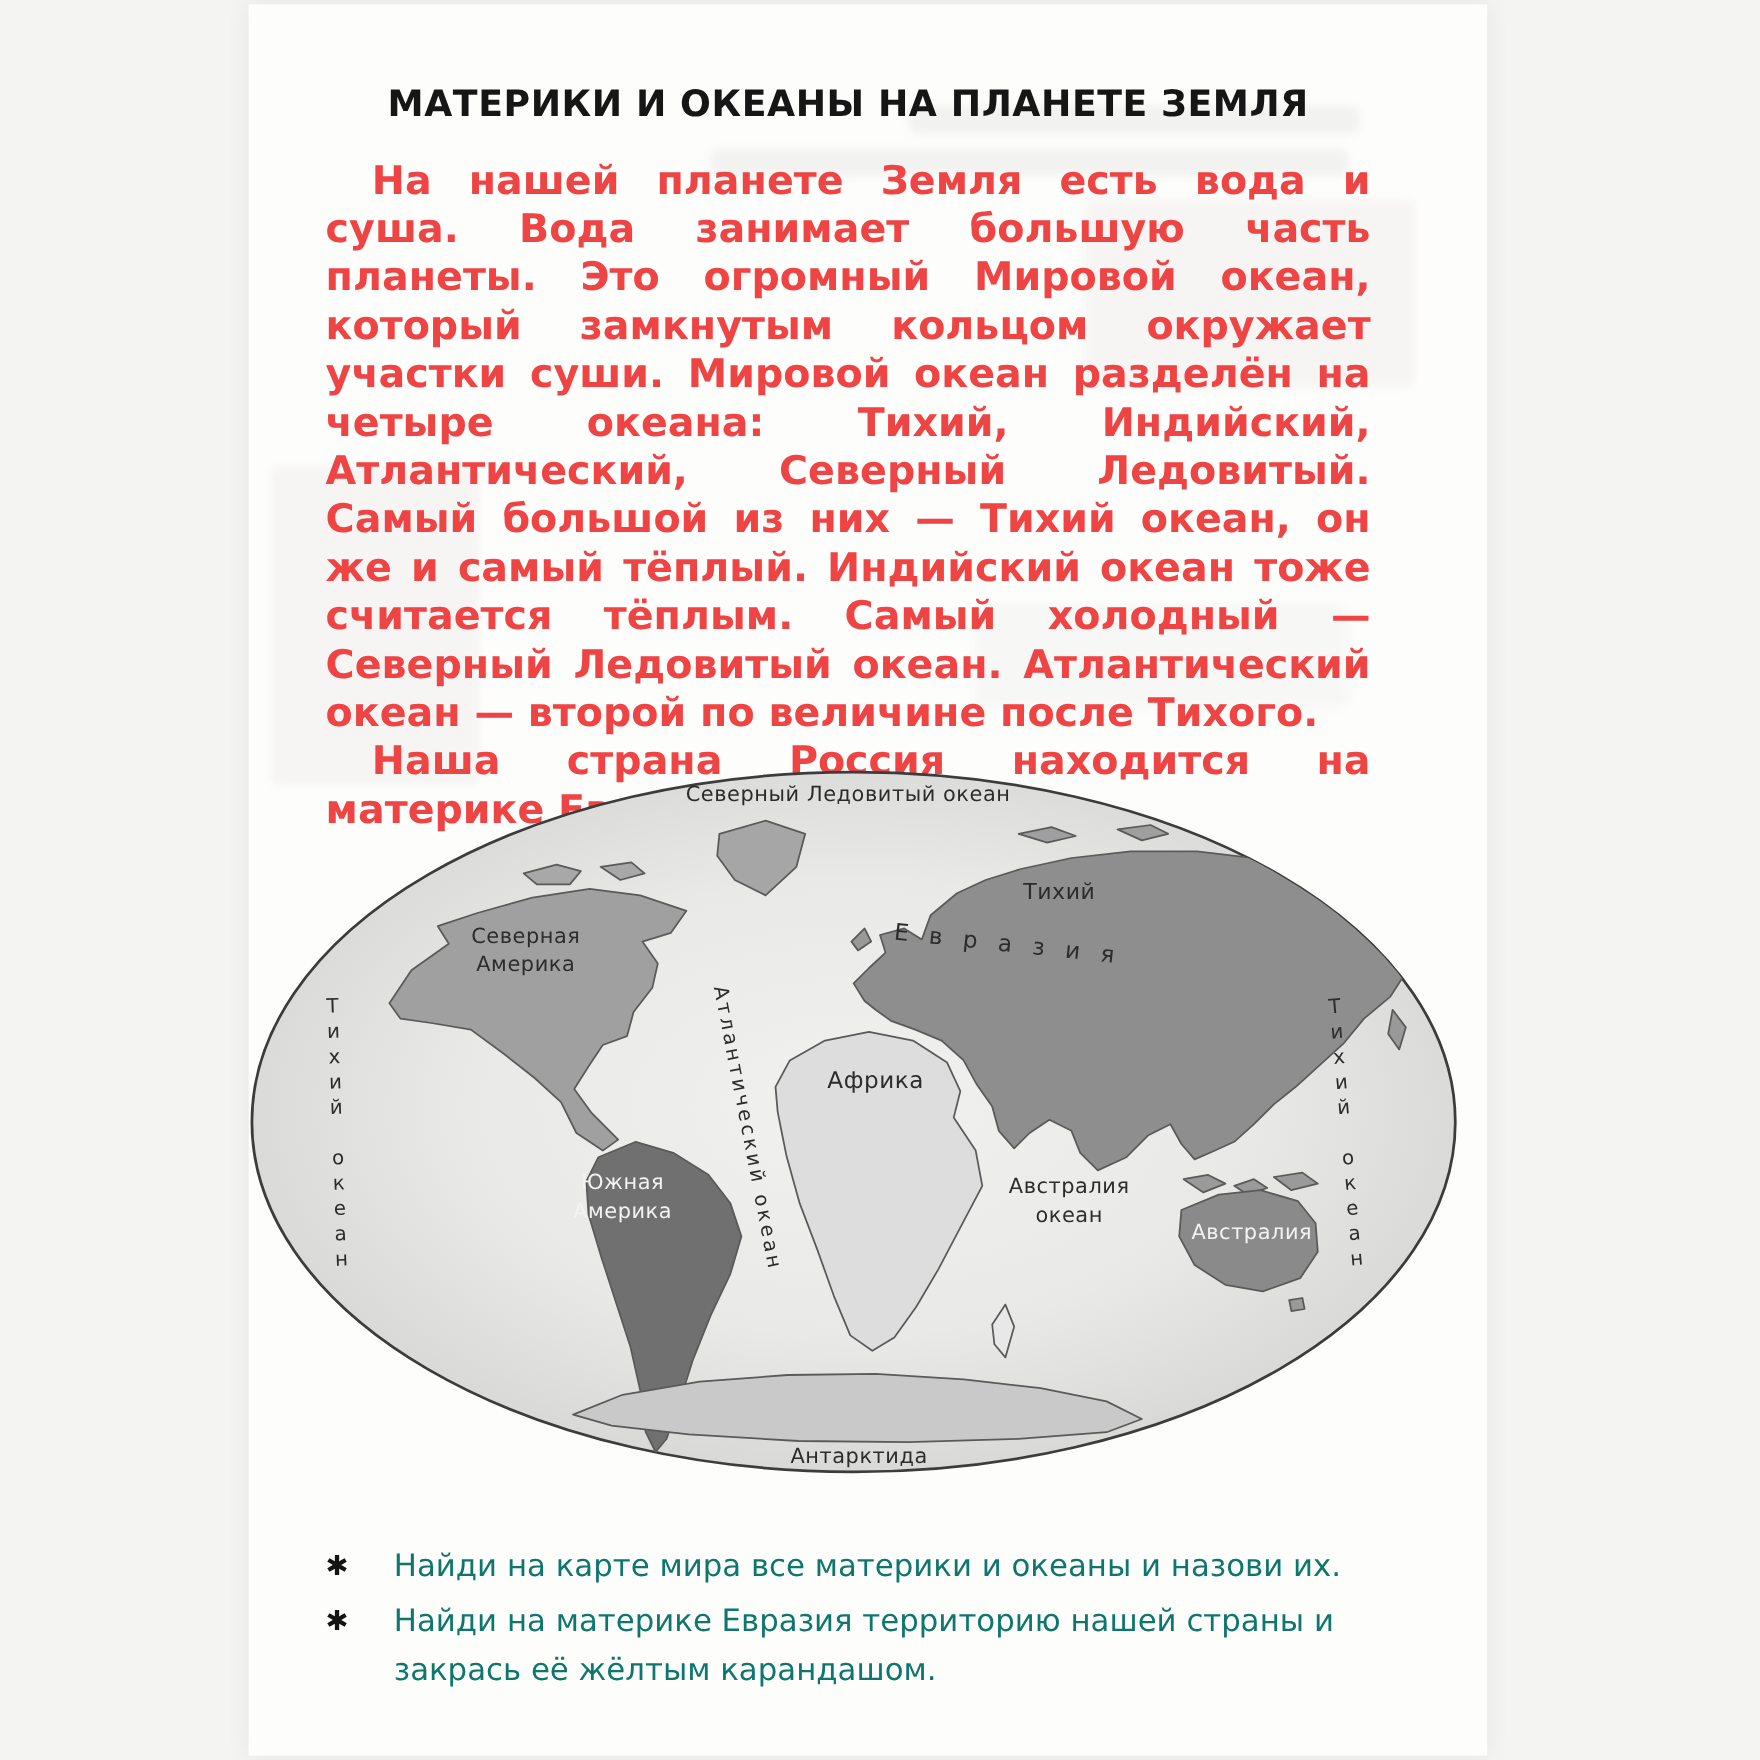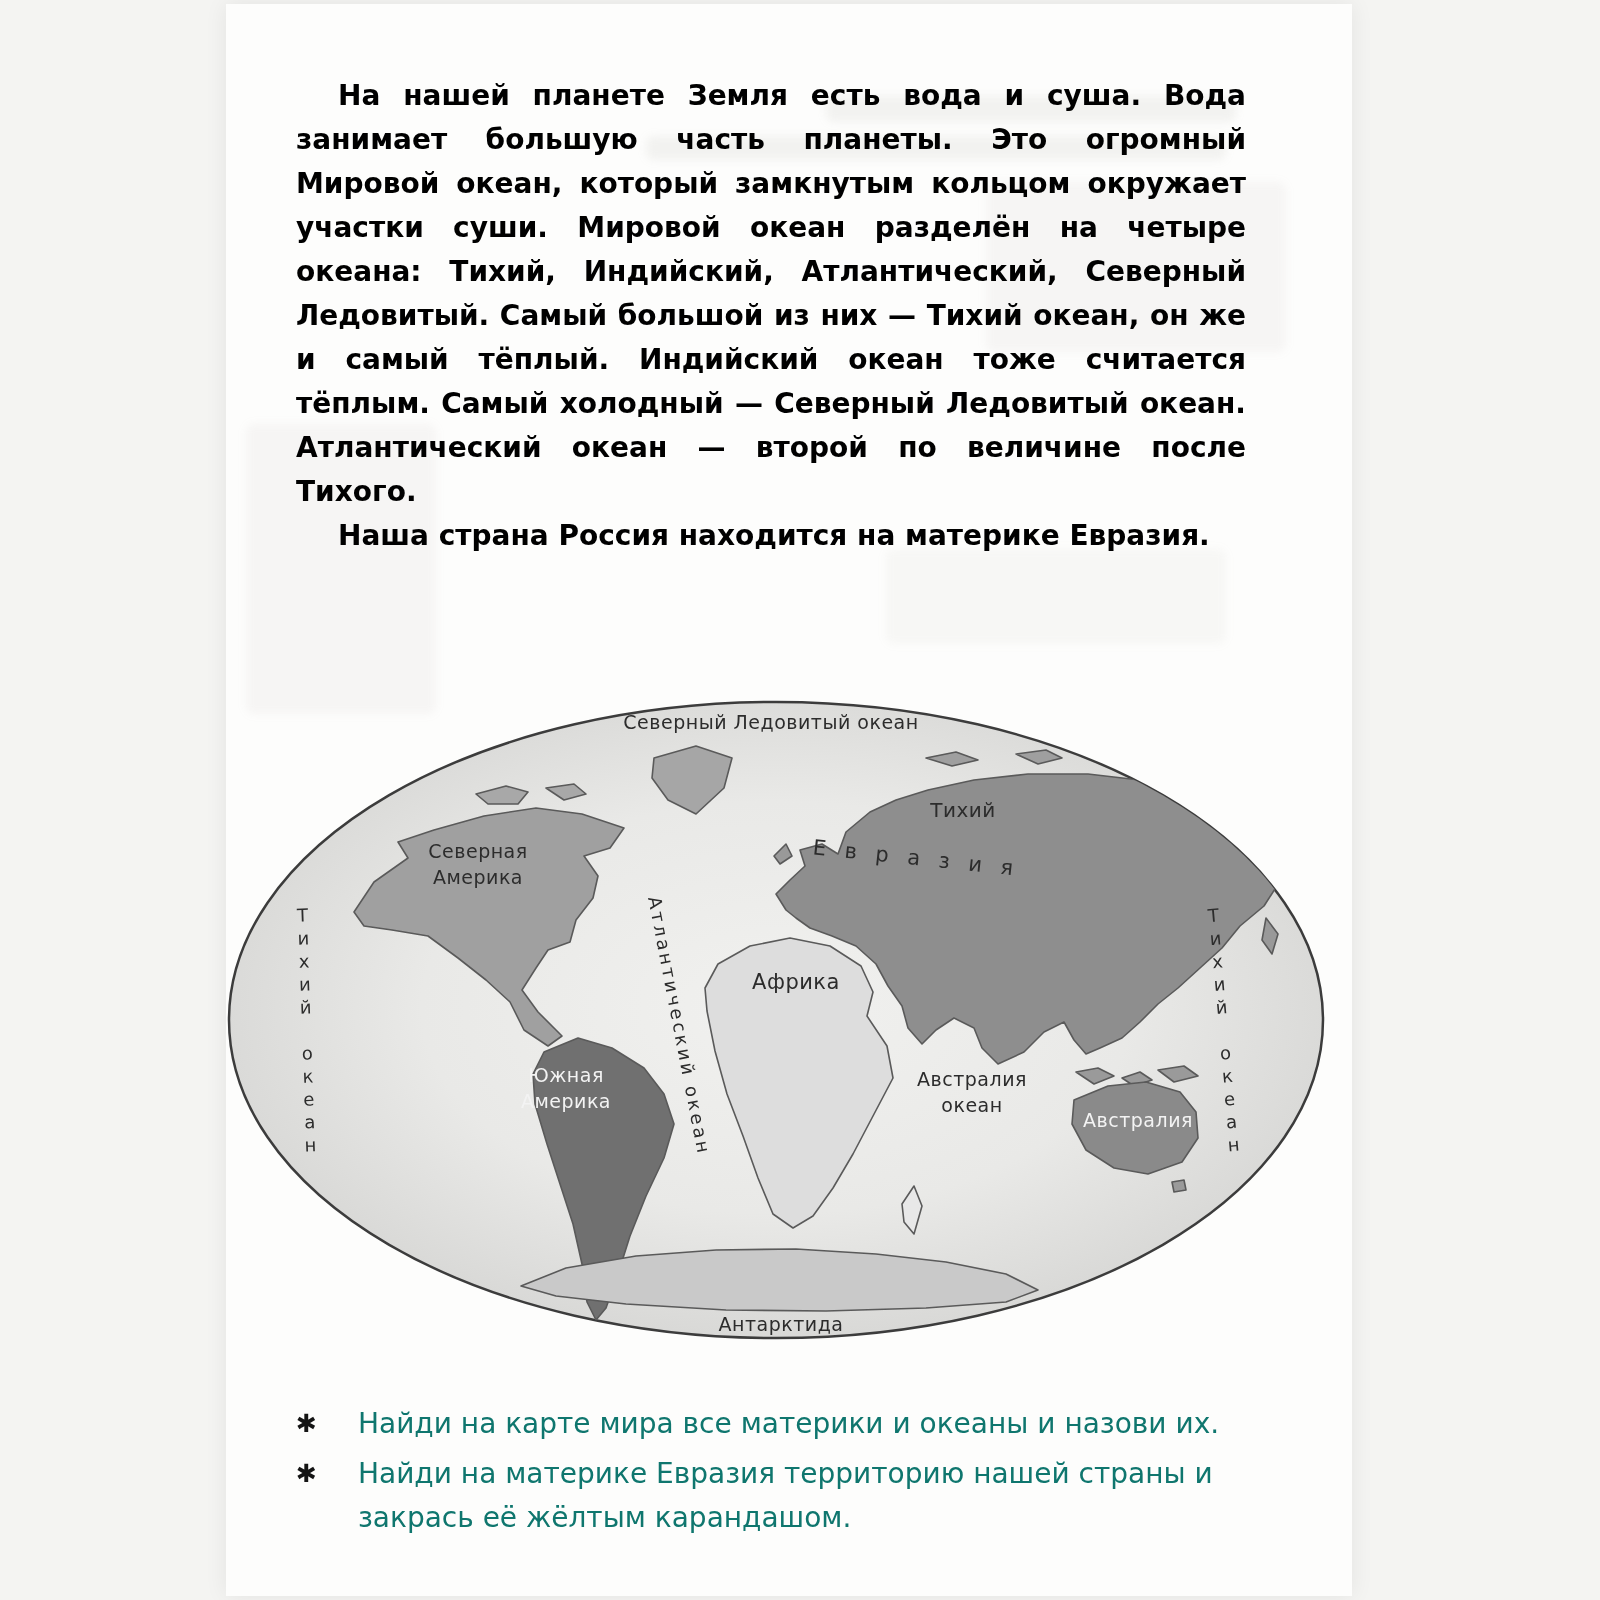--- a/index.html
+++ b/index.html
@@ -19,22 +19,22 @@
   .g3{left:760px;top:178px;width:300px;height:170px;background:rgba(150,148,140,0.07);}
   .g4{left:20px;top:420px;width:190px;height:290px;background:rgba(150,148,140,0.07);}
   .g5{left:660px;top:545px;width:340px;height:95px;background:rgba(150,148,140,0.06);}
 
   .content{position:absolute;left:70px;top:70px;width:950px;color:#1d1d1d;}
   h1.title{
     margin:0 0 30px 0;font-size:33px;font-weight:bold;text-align:center;
     letter-spacing:0.5px;color:#161616;
   }
   .bodytext p{
-    margin:0;font-size:28px;line-height:44px;font-weight:bold;
-    text-align:justify;text-indent:42px;color:#000000;
+    margin:0;font-size:36px;line-height:44px;font-weight:bold;
+    text-align:justify;text-indent:42px;color:#ef4444;
   }
 
   .map-wrap{position:absolute;left:0;top:692px;width:1100px;height:652px;}
   .map-wrap svg{position:absolute;left:0;top:0;}
   .map-label{
     position:absolute;transform:translate(-50%,-50%);
     font-size:19px;color:#2c2c2c;white-space:pre-line;text-align:center;
     line-height:26px;letter-spacing:0.5px;
   }
   .lbl-white{color:#f3f3f3;}
@@ -62,20 +62,21 @@
 
 <div class="page">
 
   <div class="ghost g1"></div>
   <div class="ghost g2"></div>
   <div class="ghost g3"></div>
   <div class="ghost g4"></div>
   <div class="ghost g5"></div>
 
   <div class="content">
+    <h1 class="title">МАТЕРИКИ И ОКЕАНЫ НА ПЛАНЕТЕ ЗЕМЛЯ</h1>
     <div class="bodytext">
       <p>На нашей планете Земля есть вода и суша. Вода занимает большую часть планеты. Это огромный Мировой океан, который замкнутым кольцом окружает участки суши. Мировой океан разделён на четыре океана: Тихий, Индийский, Атлантический, Северный Ледовитый. Самый большой из них — Тихий океан, он же и самый тёплый. Индийский океан тоже считается тёплым. Самый холодный — Северный Ледовитый океан. Атлантический океан — второй по величине после Тихого.</p>
       <p>Наша страна Россия находится на материке Евразия.</p>
     </div>
   </div>
 
   <div class="map-wrap">
     <svg width="1100" height="652" viewBox="0 0 1100 652">
       <defs>
         <radialGradient id="ocean" cx="50%" cy="48%" r="72%">

